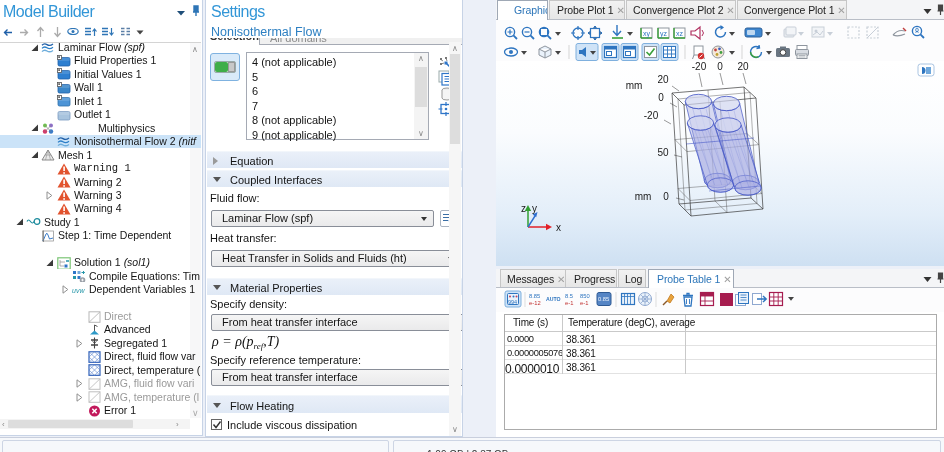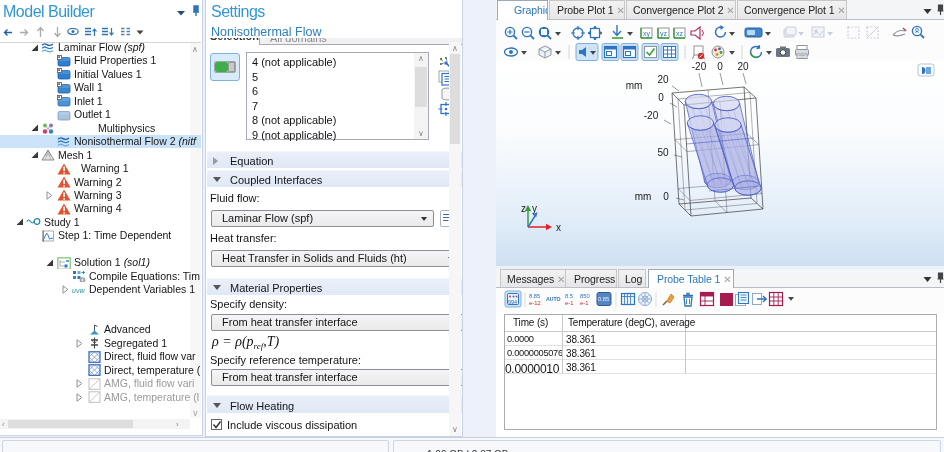--- a/index.html
+++ b/index.html
@@ -174,21 +174,21 @@
         <span class="tx" style="left:58px;">Mesh 1</span>
       </div>
 <div class="tr" style="top:118.5px">
         <span style="position:absolute;left:57px;top:0.5px;display:inline-block">
           <svg width="14" height="12" viewBox="0 0 14 12">
             <path d="M7 0.5 L13.5 11.5 L0.5 11.5 Z" fill="#E2532E"></path>
             <rect x="6.3" y="3.5" width="1.6" height="4.5" fill="#fff"></rect>
             <rect x="6.3" y="9.2" width="1.6" height="1.6" fill="#fff"></rect>
           </svg>
         </span>
-        <span class="tx" style="left:81px;">Warning 1</span>
+        <span class="tx" style="left:74px;font-family:Liberation Mono, monospace;">Warning 1</span>
       </div>
 <div class="tr" style="top:132.0px">
         <span style="position:absolute;left:57px;top:0.5px;display:inline-block">
           <svg width="14" height="12" viewBox="0 0 14 12">
             <path d="M7 0.5 L13.5 11.5 L0.5 11.5 Z" fill="#E2532E"></path>
             <rect x="6.3" y="3.5" width="1.6" height="4.5" fill="#fff"></rect>
             <rect x="6.3" y="9.2" width="1.6" height="1.6" fill="#fff"></rect>
           </svg>
         </span>
         <span class="tx" style="left:74px;">Warning 2</span>
@@ -270,20 +270,29 @@
         <svg style="left:62px;top:2.5px" width="7" height="9">
           <path d="M1 0.8 L5.8 4.5 L1 8.2 Z" fill="none" stroke="#909090" stroke-width="1"></path>
         </svg>
         <span style="position:absolute;left:72px;top:0.5px;display:inline-block">
           <svg width="15" height="11" viewBox="0 0 15 11">
             <text x="0" y="8.5" font-size="7" font-style="italic" fill="#2496A8" font-family="Liberation Sans">uvw</text>
           </svg>
         </span>
         <span class="tx" style="left:89px;">Dependent Variables 1</span>
       </div>
+<div class="tr" style="top:266.5px">
+        <span style="position:absolute;left:88px;top:0.5px;display:inline-block">
+          <svg width="13" height="12" viewBox="0 0 13 12">
+            <rect x="1" y="0.8" width="11" height="10.5" fill="#fff" stroke="#b8b8b8" stroke-width="1"></rect>
+            <path d="M1 11.3 L12 0.8" stroke="#b8b8b8" stroke-width="0.9"></path>
+          </svg>
+        </span>
+        <span class="tx" style="left:104px;color:#9a9a9a">Direct</span>
+      </div>
 <div class="tr" style="top:279.9px">
         <span style="position:absolute;left:88px;top:0.5px;display:inline-block">
           <svg width="13" height="12" viewBox="0 0 13 12">
             <path d="M6.5 1 V9" stroke="#555" stroke-width="1"></path>
             <path d="M2 10.5 h9 L6.5 6.5 Z" fill="#2E9AC8"></path>
             <path d="M6.5 1 L9.5 2.5" stroke="#555" stroke-width="1"></path>
           </svg>
         </span>
         <span class="tx" style="left:104px;">Advanced</span>
       </div>
@@ -334,20 +343,29 @@
         <svg style="left:76px;top:2.5px" width="7" height="9">
           <path d="M1 0.8 L5.8 4.5 L1 8.2 Z" fill="none" stroke="#909090" stroke-width="1"></path>
         </svg>
         <span style="position:absolute;left:88px;top:0.5px;display:inline-block">
           <svg width="13" height="12" viewBox="0 0 13 12">
             <rect x="1" y="0.8" width="11" height="10.5" fill="#fff" stroke="#c0c0c0" stroke-width="1"></rect>
             <path d="M1 11.3 L12 0.8" stroke="#c0c0c0" stroke-width="0.9"></path>
           </svg>
         </span>
         <span class="tx" style="left:104px;color:#9a9a9a">AMG, temperature (l</span>
+      </div>
+<div class="tr" style="top:360.6px">
+        <span style="position:absolute;left:88px;top:0.5px;display:inline-block">
+          <svg width="13" height="12" viewBox="0 0 13 12">
+            <circle cx="6.5" cy="6" r="5.5" fill="#C2185B"></circle>
+            <path d="M4.3 3.8 L8.7 8.2 M8.7 3.8 L4.3 8.2" stroke="#fff" stroke-width="1.5"></path>
+          </svg>
+        </span>
+        <span class="tx" style="left:104px;">Error 1</span>
       </div>
 </div>
 
 <div class="a" style="left:0;top:419px;width:190px;height:10px;background:#F4F4F4">
 <div class="a" style="left:8px;top:1px;width:125px;height:8px;background:#DDDDDD;border-radius:1px"></div>
 <div class="chev" style="left:2px;top:1px">‹</div>
       <div class="chev" style="left:176px;top:1px">›</div>
     </div>
 <div class="chev" style="left:192px;top:408px;font-size:9px;color:#AAA">∨</div>
 </div>

